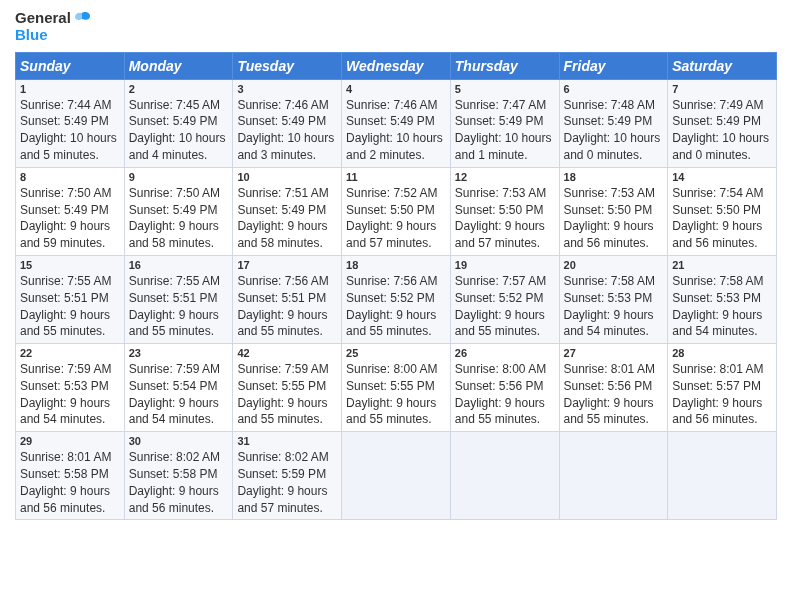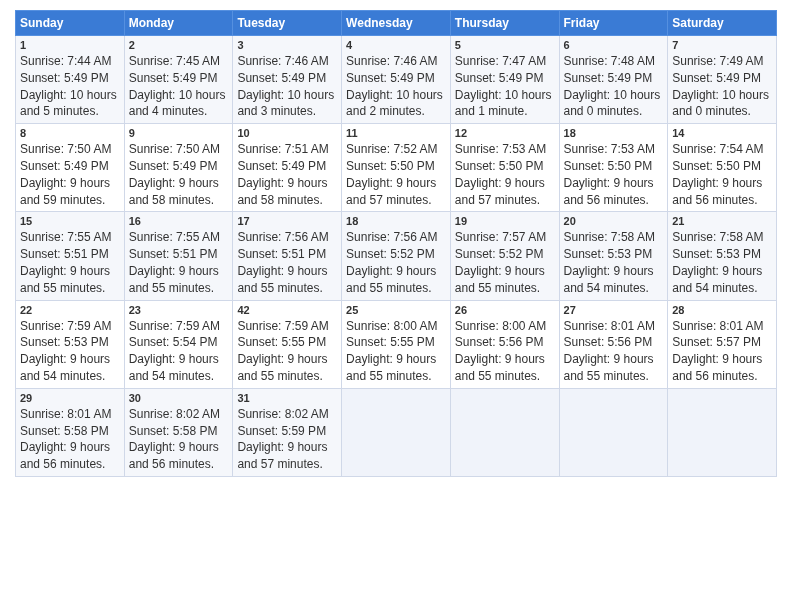--- a/index.html
+++ b/index.html
@@ -39,25 +39,26 @@
       color: #555;
     }
     table {
       width: 100%;
       border-collapse: collapse;
       table-layout: fixed;
     }
     thead tr th {
       background: #3a7bd5;
       color: #fff;
-      font-size: 12px;
+      font-size: 14px;
       font-weight: bold;
       padding: 5px 4px;
       text-align: left;
       border: 1px solid #5590e0;
+      font-style: italic;
     }
     tbody tr td {
       vertical-align: top;
       border: 1px solid #d0d8e8;
       padding: 3px 4px;
       font-size: 8.5px;
       color: #333;
       background: #fff;
       height: 85px;
     }
@@ -80,20 +81,35 @@
       line-height: 1.4;
     }
     td.empty {
       background: #f0f3fa !important;
     }
   </style>
 </head>
 <body>
 
 <div class="page">
+  <div class="header">
+    <div class="logo">
+        <div style="display:flex;flex-direction:column;line-height:1.1;">
+    <span style="font-size:15px;font-weight:bold;color:#333;">General<svg style="display:inline;vertical-align:middle;margin-left:2px;" width="18" height="16" viewBox="0 0 18 16">
+              <path d="M9 2 C11 0, 17 1, 17 5 C17 8, 14 10, 9 8 C9 8, 9 8, 9 8" fill="#2196F3"></path>
+              <path d="M9 8 C6 10, 2 9, 2 6 C2 3, 5 1, 9 2" fill="#2196F3" opacity="0.5"></path>
+            </svg></span>
+    <span style="font-size:15px;font-weight:bold;color:#2196F3;">Blue</span>
+  </div>
+      </div>
+    <div class="title-block">
+      <div class="month-title"></div>
+      <div class="location"></div>
+    </div>
+  </div>
 
   <table>
     <thead>
       <tr>
       <th>Sunday</th>
           <th>Monday</th>
           <th>Tuesday</th>
           <th>Wednesday</th>
           <th>Thursday</th>
           <th>Friday</th>

